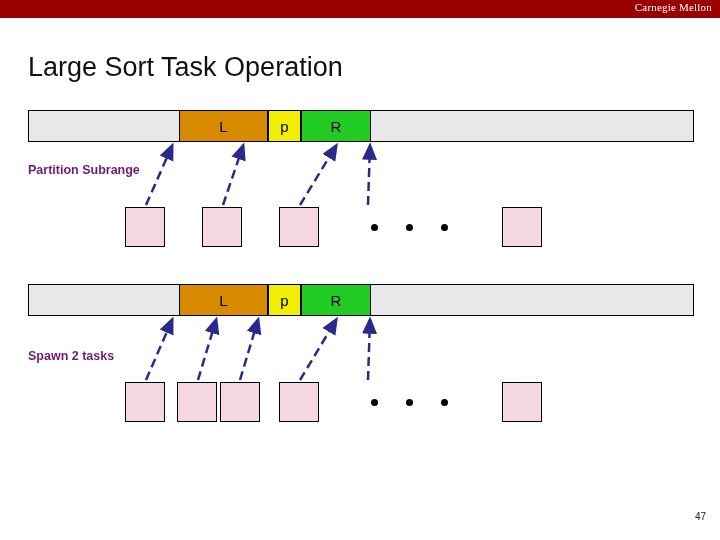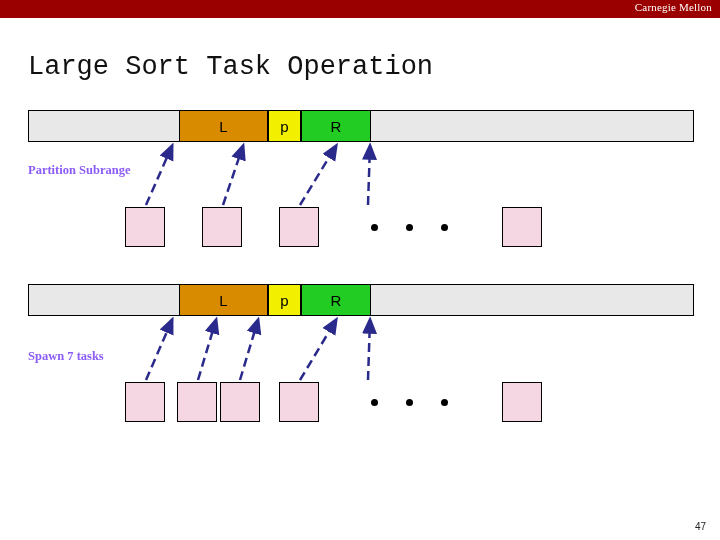--- a/index.html
+++ b/index.html
@@ -30,21 +30,21 @@
     font-weight: normal;
     font-size: 11px;
     letter-spacing: 0.2px;
   }
   .title {
     position: absolute;
     left: 28px;
     top: 52px;
     font-size: 27px;
     color: #111111;
-    font-family: Liberation Mono, monospace;
+    font-family: Liberation Sans, sans-serif;
     font-weight: normal;
   }
 
   
   .bar {
     position: absolute;
     box-sizing: border-box;
     border: 1px solid #000000;
     background: #e8e8e8;
   }
@@ -76,34 +76,34 @@
     position: absolute;
     width: 7px;
     height: 7px;
     border-radius: 50%;
     background: #000000;
   }
   .caption {
     position: absolute;
     font-size: 12.5px;
     font-weight: bold;
-    color: #8b5cf6;
-    font-family: Liberation Serif, serif;
+    color: #701a75;
+    font-family: Liberation Sans, sans-serif;
   }
   .arrows {
     position: absolute;
     left: 0; top: 0;
     width: 720px;
     height: 540px;
     pointer-events: none;
   }
   .pagenum {
     position: absolute;
     right: 14px;
-    bottom: 8px;
+    bottom: 18px;
     font-size: 10px;
     color: #222222;
     font-family: "Liberation Sans", sans-serif;
   }
 </style>
 </head>
 <body>
 
 <div class="top-bar"></div>
 <div class="brand">Carnegie Mellon</div>
@@ -123,21 +123,21 @@
 <div class="dot" style="left:371px; top:224px;"></div>
 <div class="dot" style="left:406px; top:224px;"></div>
 <div class="dot" style="left:441px; top:224px;"></div>
 <div class="box" style="left:502px; top:207px;"></div>
 
 <div class="bar" style="left:28px; top:284px; width:666px; height:32px;"></div>
 <div class="seg seg-L" style="left:179px; top:284px; width:89px; height:32px;">L</div>
 <div class="seg seg-p" style="left:268px; top:284px; width:33px; height:32px;">p</div>
 <div class="seg seg-R" style="left:301px; top:284px; width:70px; height:32px;">R</div>
 
-<div class="caption" style="left:28px; top:349px;">Spawn 7 tasks</div>
+<div class="caption" style="left:28px; top:349px;">Spawn 2 tasks</div>
 
 <div class="box" style="left:125px; top:382px;"></div>
 <div class="box" style="left:177px; top:382px;"></div>
 <div class="box" style="left:220px; top:382px;"></div>
 <div class="box" style="left:279px; top:382px;"></div>
 <div class="dot" style="left:371px; top:399px;"></div>
 <div class="dot" style="left:406px; top:399px;"></div>
 <div class="dot" style="left:441px; top:399px;"></div>
 <div class="box" style="left:502px; top:382px;"></div>
 

